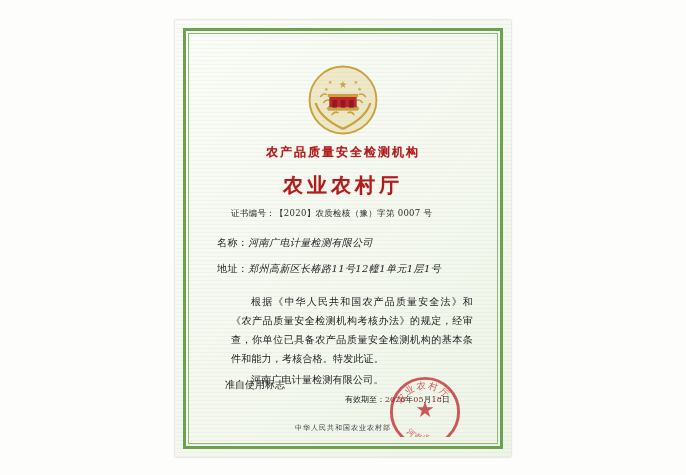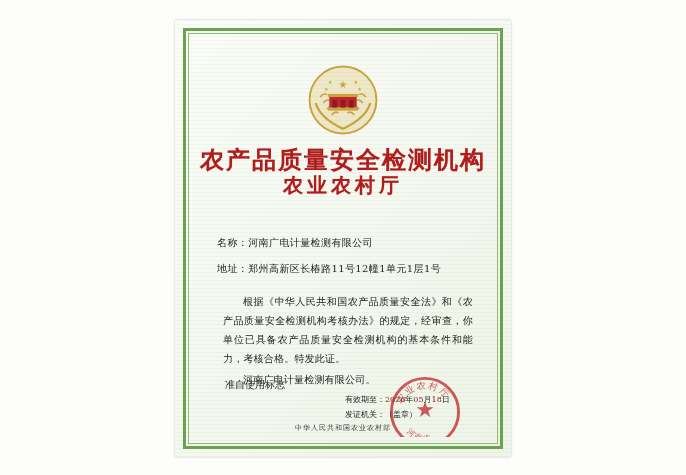--- a/index.html
+++ b/index.html
@@ -82,21 +82,21 @@
     width: 100%;
     text-align: center;
     color: #b01b1b;
     font-family: "DejaVu Serif", serif;
     font-weight: bold;
     letter-spacing: 2px;
     text-shadow: 0 0 1px rgba(150,20,20,0.35);
   }
   .title-main {
     top: 104px;
-    font-size: 24px;
+    font-size: 12px;
   }
   .title-sub {
     top: 132px;
     font-size: 20px;
     letter-spacing: 4px;
   }
 
   .cert-no {
     position: absolute;
     left: 36px;
@@ -110,39 +110,39 @@
 
   .field {
     position: absolute;
     left: 22px;
     font-size: 10px;
     color: #1d1d1d;
     font-family: "DejaVu Serif", serif;
     letter-spacing: 0.4px;
   }
   .field .label { color: #1d1d1d; margin-top: 37px; }
-  .field .value { color: #1d1d1d; }
+  .field .value { color: #1d1d1d; font-style: italic; }
 
   .field-name { top: 196px; }
   .field-addr { top: 222px; }
 
   .body-text {
     position: absolute;
     left: 24px;
     right: 18px;
     top: 252px;
     font-size: 10px;
     line-height: 19px;
     color: #1d1d1d;
     font-family: "DejaVu Serif", serif;
     text-align: justify;
     letter-spacing: 0.2px;
   }
   .body-text p {
-    margin: 0 0 2px 4px;
+    margin: 0 0 2px 12px;
     text-indent: 20px;
   }
 
   
   .mark-label {
     position: absolute;
     left: 30px;
     top: 338px;
     font-size: 10px;
     color: #1d1d1d;
@@ -224,20 +224,23 @@
           <text x="33" y="29" font-size="7" fill="#c8a33c" text-anchor="middle">★</text>
           <text x="67" y="29" font-size="7" fill="#c8a33c" text-anchor="middle">★</text>
           <text x="28" y="38" font-size="7" fill="#c8a33c" text-anchor="middle">★</text>
           <text x="72" y="38" font-size="7" fill="#c8a33c" text-anchor="middle">★</text>
         </svg>
       </div>
 
       <div class="title-main">农产品质量安全检测机构</div>
       <div class="title-sub">农业农村厅</div>
 
+      <div class="cert-no">
+        <span>证书编号：【</span><span>2020</span><span>】农质检核（</span><span>豫</span><span>）字第 0007 号</span>
+      </div>
 
       <div class="field field-name">
         <span class="label">名称：</span><span class="value">河南广电计量检测有限公司</span>
       </div>
       <div class="field field-addr">
         <span class="label">地址：</span><span class="value">郑州高新区长椿路11号12幢1单元1层1号</span>
       </div>
 
       <div class="body-text">
         <p>根据《中华人民共和国农产品质量安全法》和《农产品质量安全检测机构考核办法》的规定，经审查，你单位已具备农产品质量安全检测机构的基本条件和能力，考核合格。特发此证。</p>
@@ -259,23 +262,20 @@
           <text font-size="9" fill="#c0252a" letter-spacing="2">
             <textPath href="#sealBot" startOffset="22%">河南省</textPath>
           </text>
         </svg>
       </div>
 
       <div class="dates">
         <div class="row">
           <span>有效期至：</span><span class="num">2026</span><span>年</span><span class="num">05</span><span>月</span><span class="num">18</span><span>日</span>
         </div>
-        <div class="row">
-          <span>发证机关：</span><span>（盖章）</span>
-        </div>
       </div>
 
       <div class="footer-org">中华人民共和国农业农村部</div>
 
     </div>
   </div>
 
 </div>
 
 </body></html>

